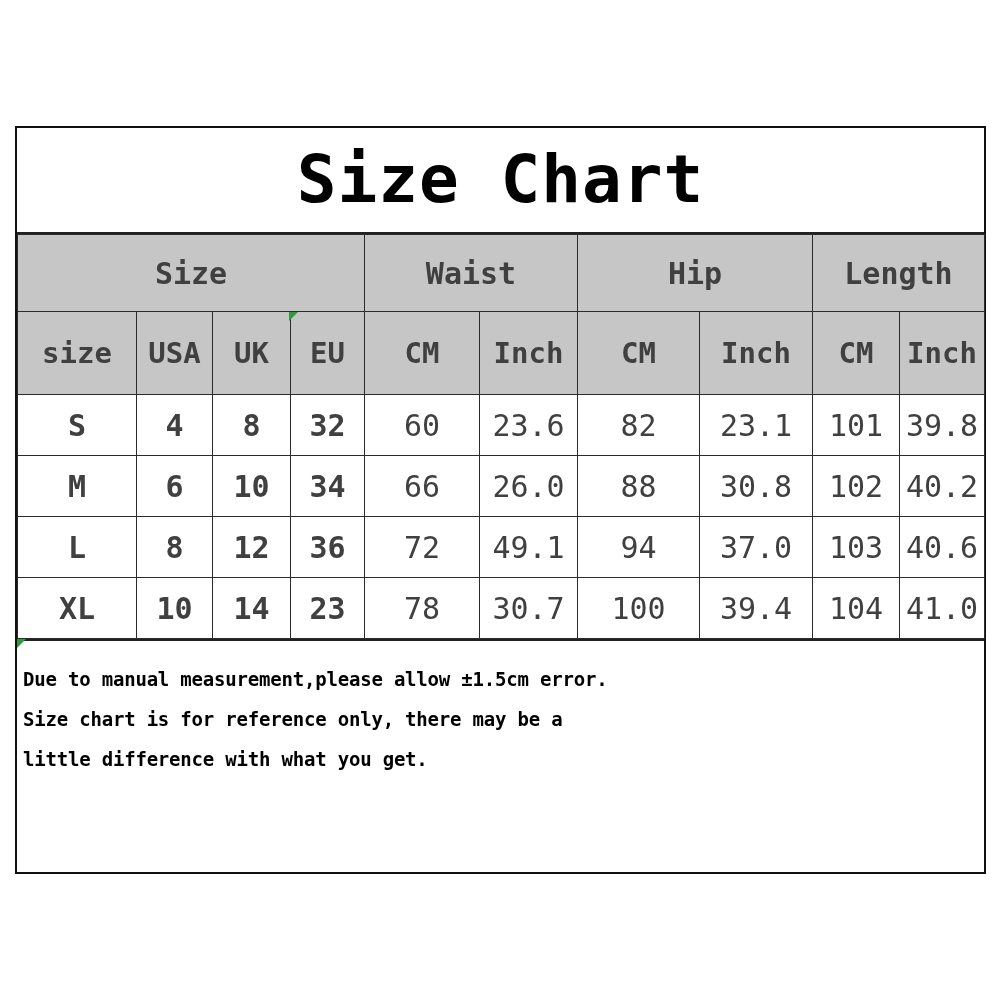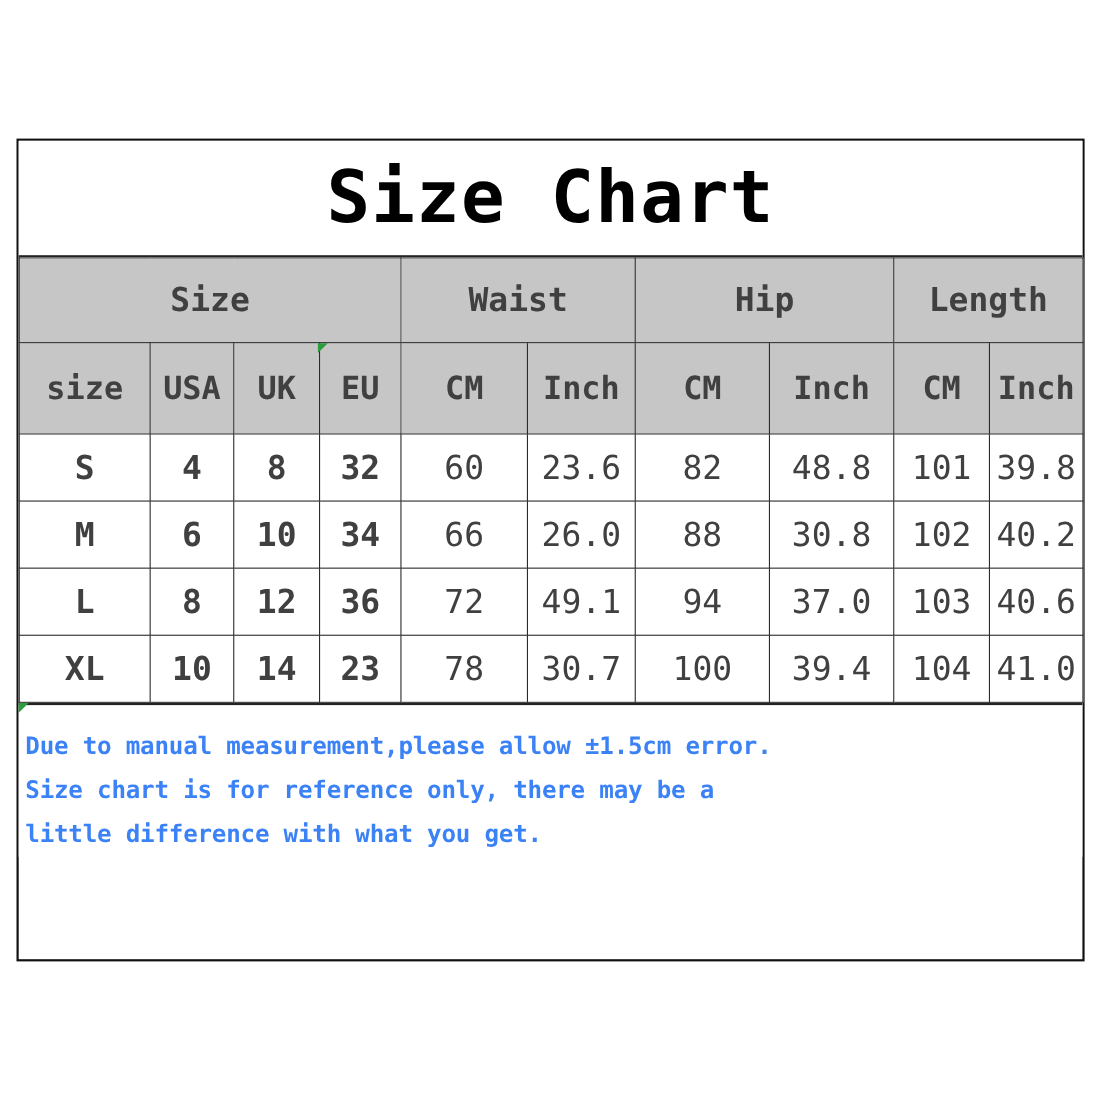--- a/index.html
+++ b/index.html
@@ -111,23 +111,23 @@
   #note {
     box-sizing: border-box;
     border-top: 2px solid #222222;
     padding: 18px 6px 0 6px;
     background: #ffffff;
   }
   #note p {
     margin: 0;
     font-family: "DejaVu Sans Mono", "Liberation Mono", monospace;
     font-weight: bold;
-    font-size: 22px;
+    font-size: 19px;
     line-height: 40px;
-    color: #3b82f6;
+    color: #000000;
     white-space: pre;
     letter-spacing: -0.2px;
   }
 
   
   .green-mark {
     position: absolute;
     width: 0; height: 0;
     border-left: 9px solid #2e9b3e;
     border-bottom: 9px solid transparent;
@@ -181,21 +181,21 @@
             <td>Inch</td>
           </tr>
           <tr class="data-row">
             <td class="k">S</td>
             <td class="k">4</td>
             <td class="k">8</td>
             <td class="k">32</td>
             <td class="v">60</td>
             <td class="v">23.6</td>
             <td class="v">82</td>
-            <td class="v">48.8</td>
+            <td class="v">23.1</td>
             <td class="v">101</td>
             <td class="v">39.8</td>
           </tr>
           <tr class="data-row">
             <td class="k">M</td>
             <td class="k">6</td>
             <td class="k">10</td>
             <td class="k">34</td>
             <td class="v">66</td>
             <td class="v">26.0</td>

